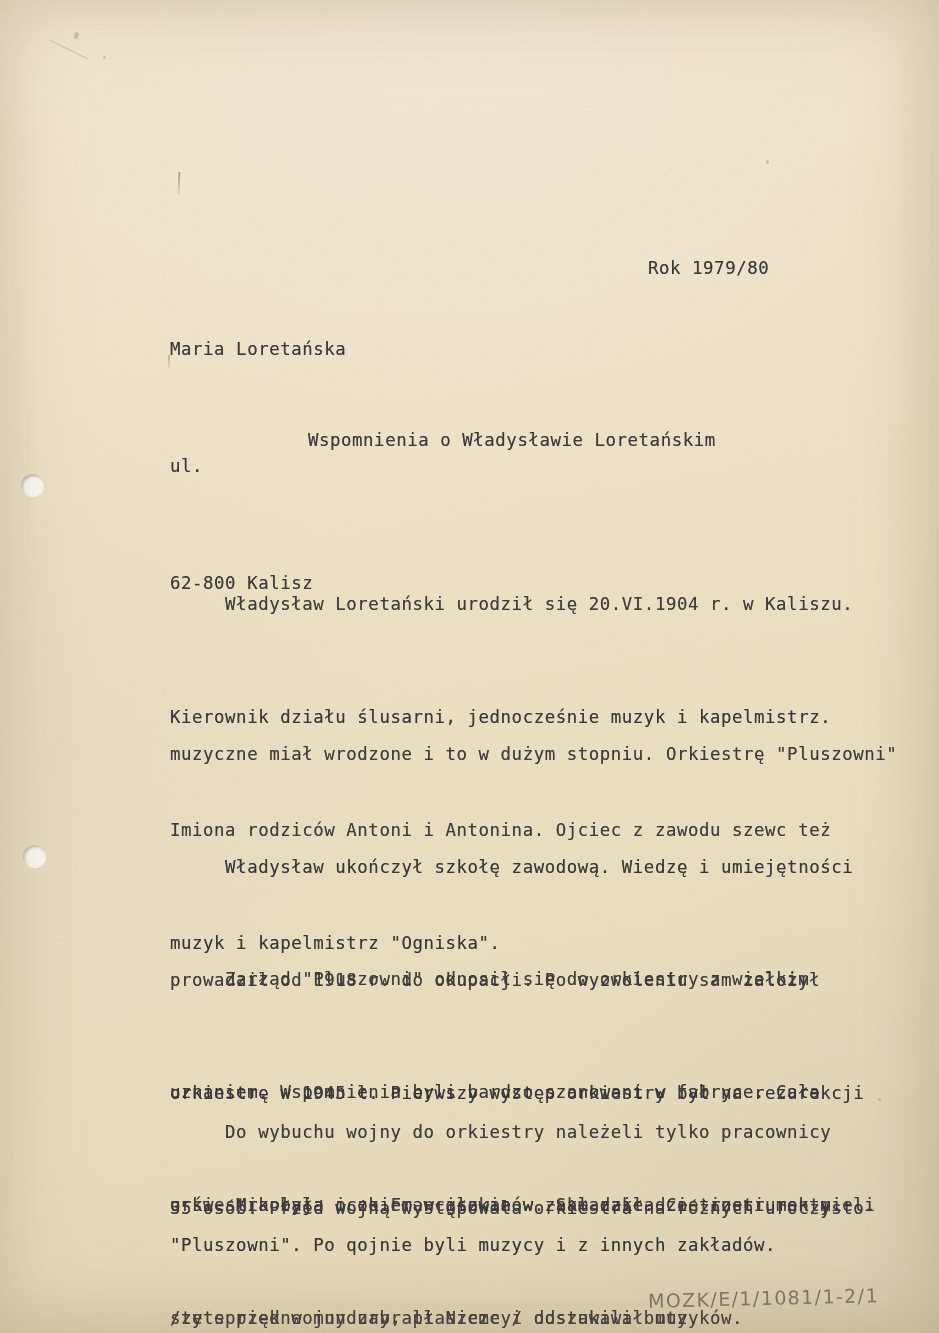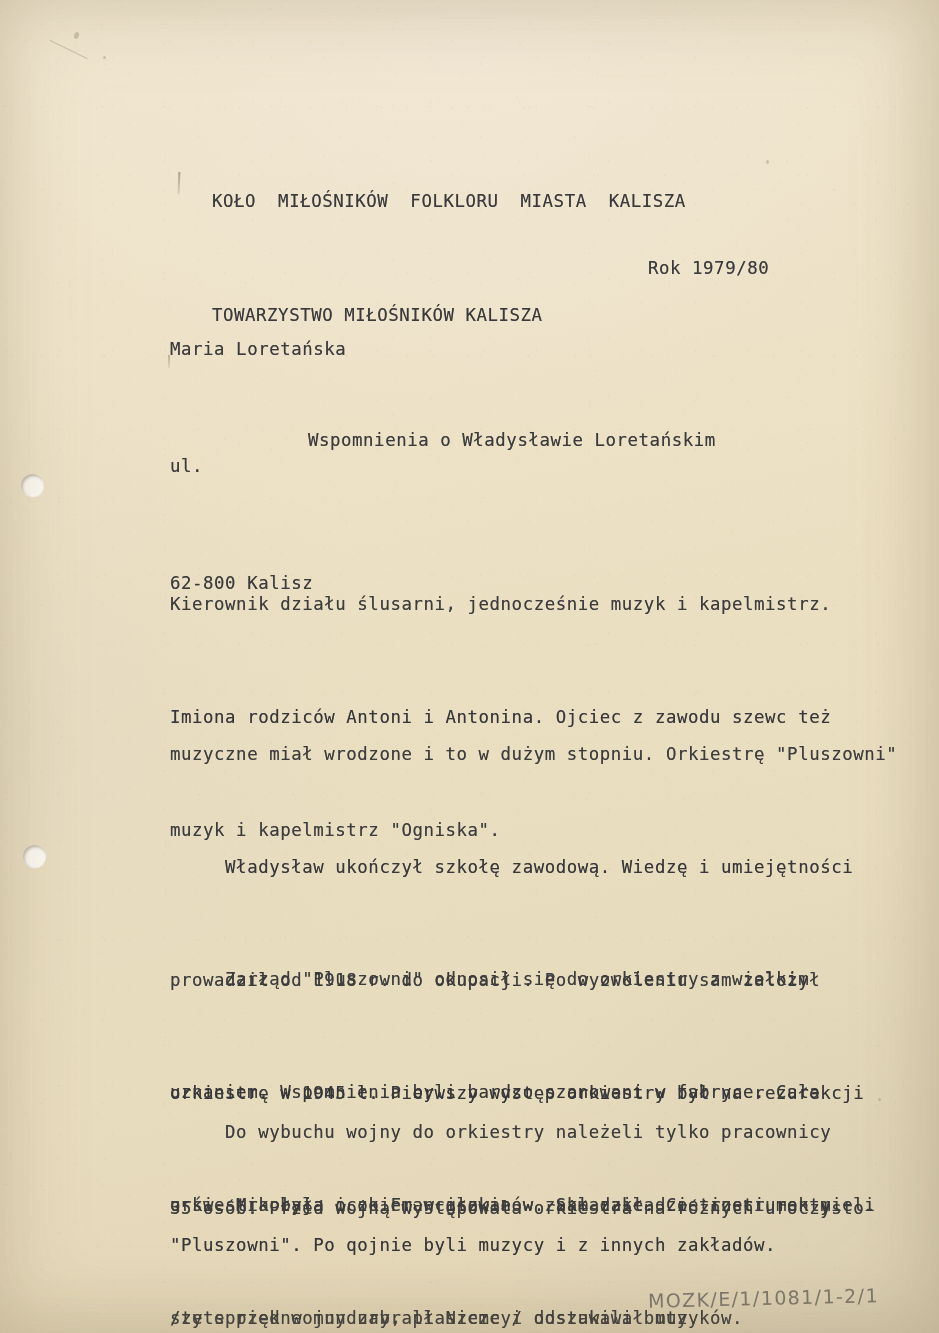--- a/index.html
+++ b/index.html
@@ -175,39 +175,36 @@
 <div class="page">
 
   <div class="grain"></div>
 
   <div class="hairline"></div>
   <div class="smudge s1"></div>
   <div class="smudge s2"></div>
   <div class="smudge s3"></div>
   <div class="smudge s4"></div>
 
-  <div class="tw header-block">
-    <div class="header-line">KOŁO  MIŁOŚNIKÓW  FOLKLORU  MIASTA  KALISZA</div>
-    <div class="header-line">TOWARZYSTWO MIŁOŚNIKÓW KALISZA</div>
-  </div>
 
   <div class="pencil-tick"></div>
   <div class="pencil-tick2"></div>
 
   <div class="tw addr-block">
     <div class="body-line">Maria Loretańska</div>
     <div class="body-line">ul.</div>
     <div class="body-line">62-800 Kalisz</div>
   </div>
 
   <div class="tw rok">Rok 1979/80</div>
 
   <div class="tw doc-title">Wspomnienia o Władysławie Loretańskim</div>
 
   <div class="tw body-block p1">
+    <span class="body-line">     Władysław Loretański urodził się 20.VI.1904 r. w Kaliszu.</span>
     <span class="body-line">Kierownik działu ślusarni, jednocześnie muzyk i kapelmistrz.</span>
     <span class="body-line">Imiona rodziców Antoni i Antonina. Ojciec z zawodu szewc też</span>
     <span class="body-line">muzyk i kapelmistrz "Ogniska".</span>
   </div>
 
   <div class="tw body-block p2">
     <span class="body-line">muzyczne miał wrodzone i to w dużym stopniu. Orkiestrę "Pluszowni"</span>
     <span class="body-line">     Władysław ukończył szkołę zawodową. Wiedzę i umiejętności</span>
     <span class="body-line">prowadził od 1918 r. do okupacji. Po wyzwoleniu sam założył</span>
     <span class="body-line">orkiestrę w 1945 ł. Pierwszy występ orkiestry był na rezurekcji</span>

